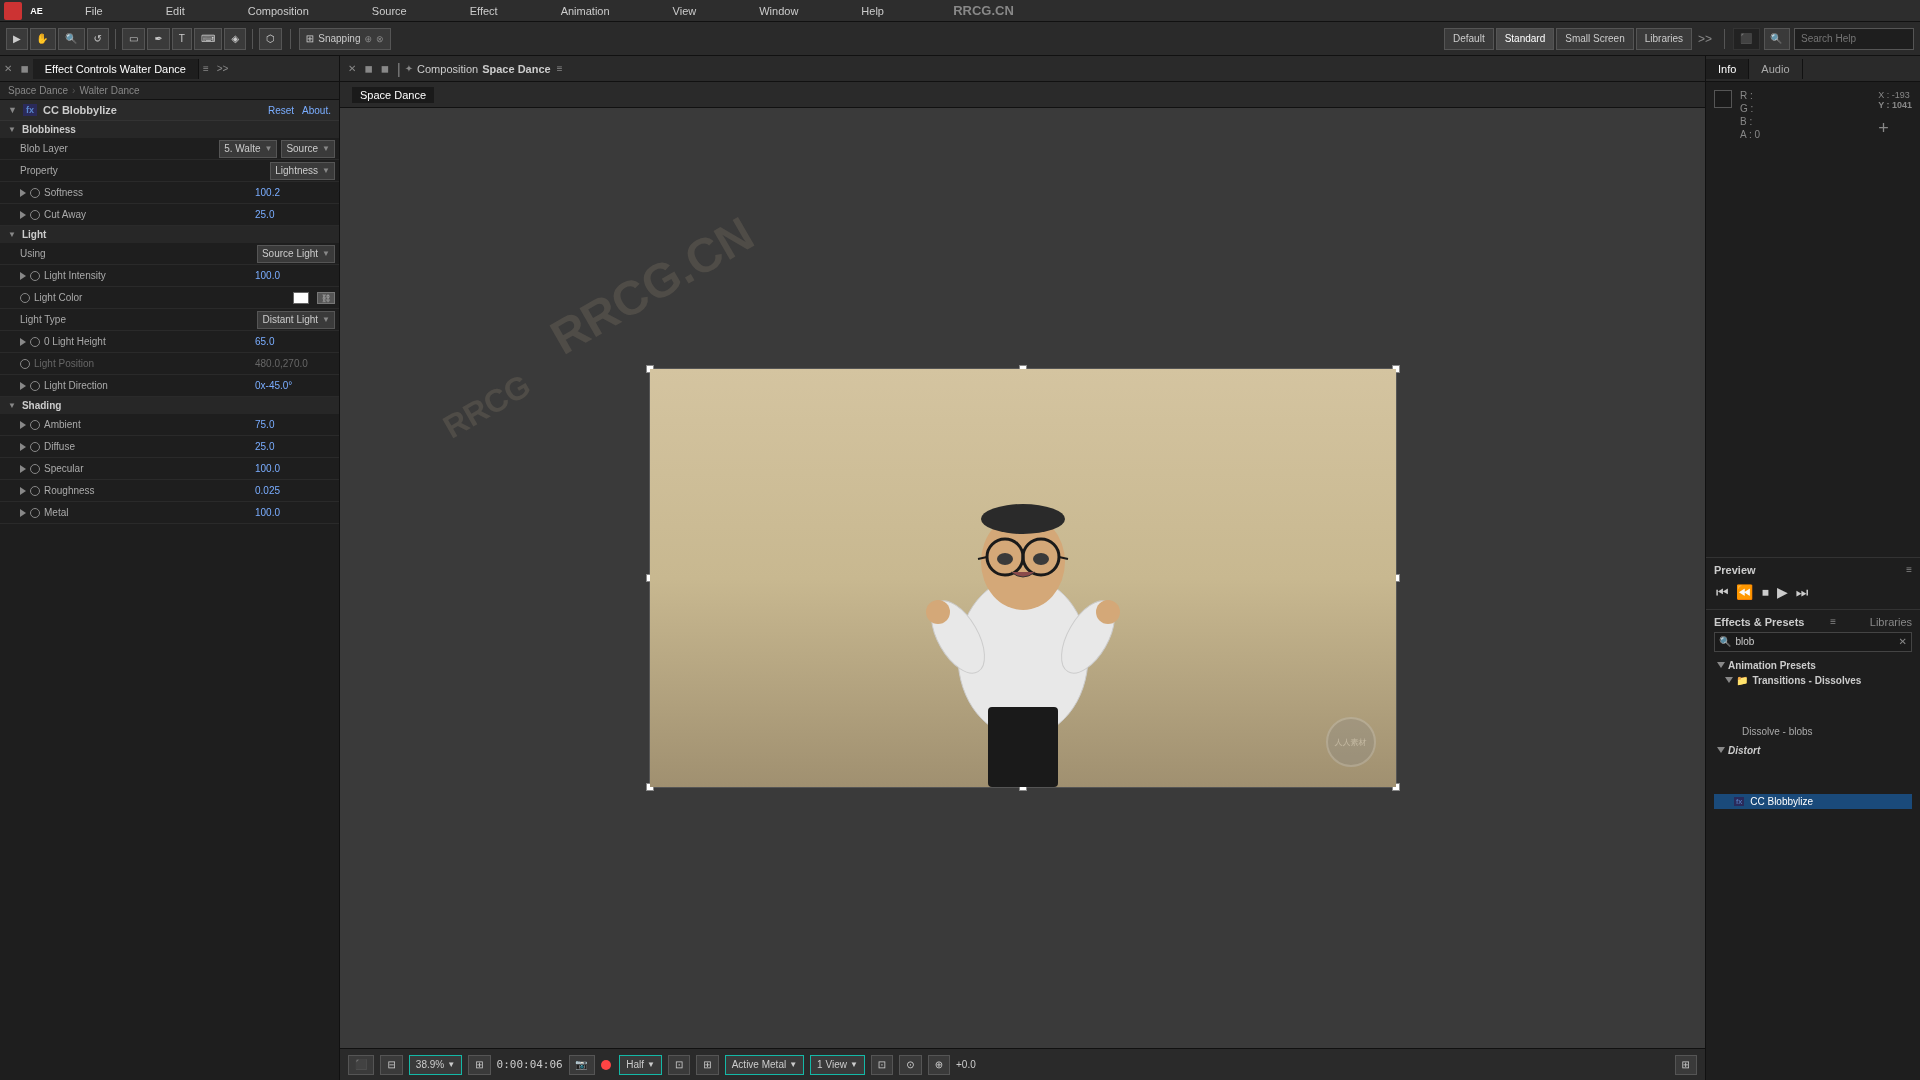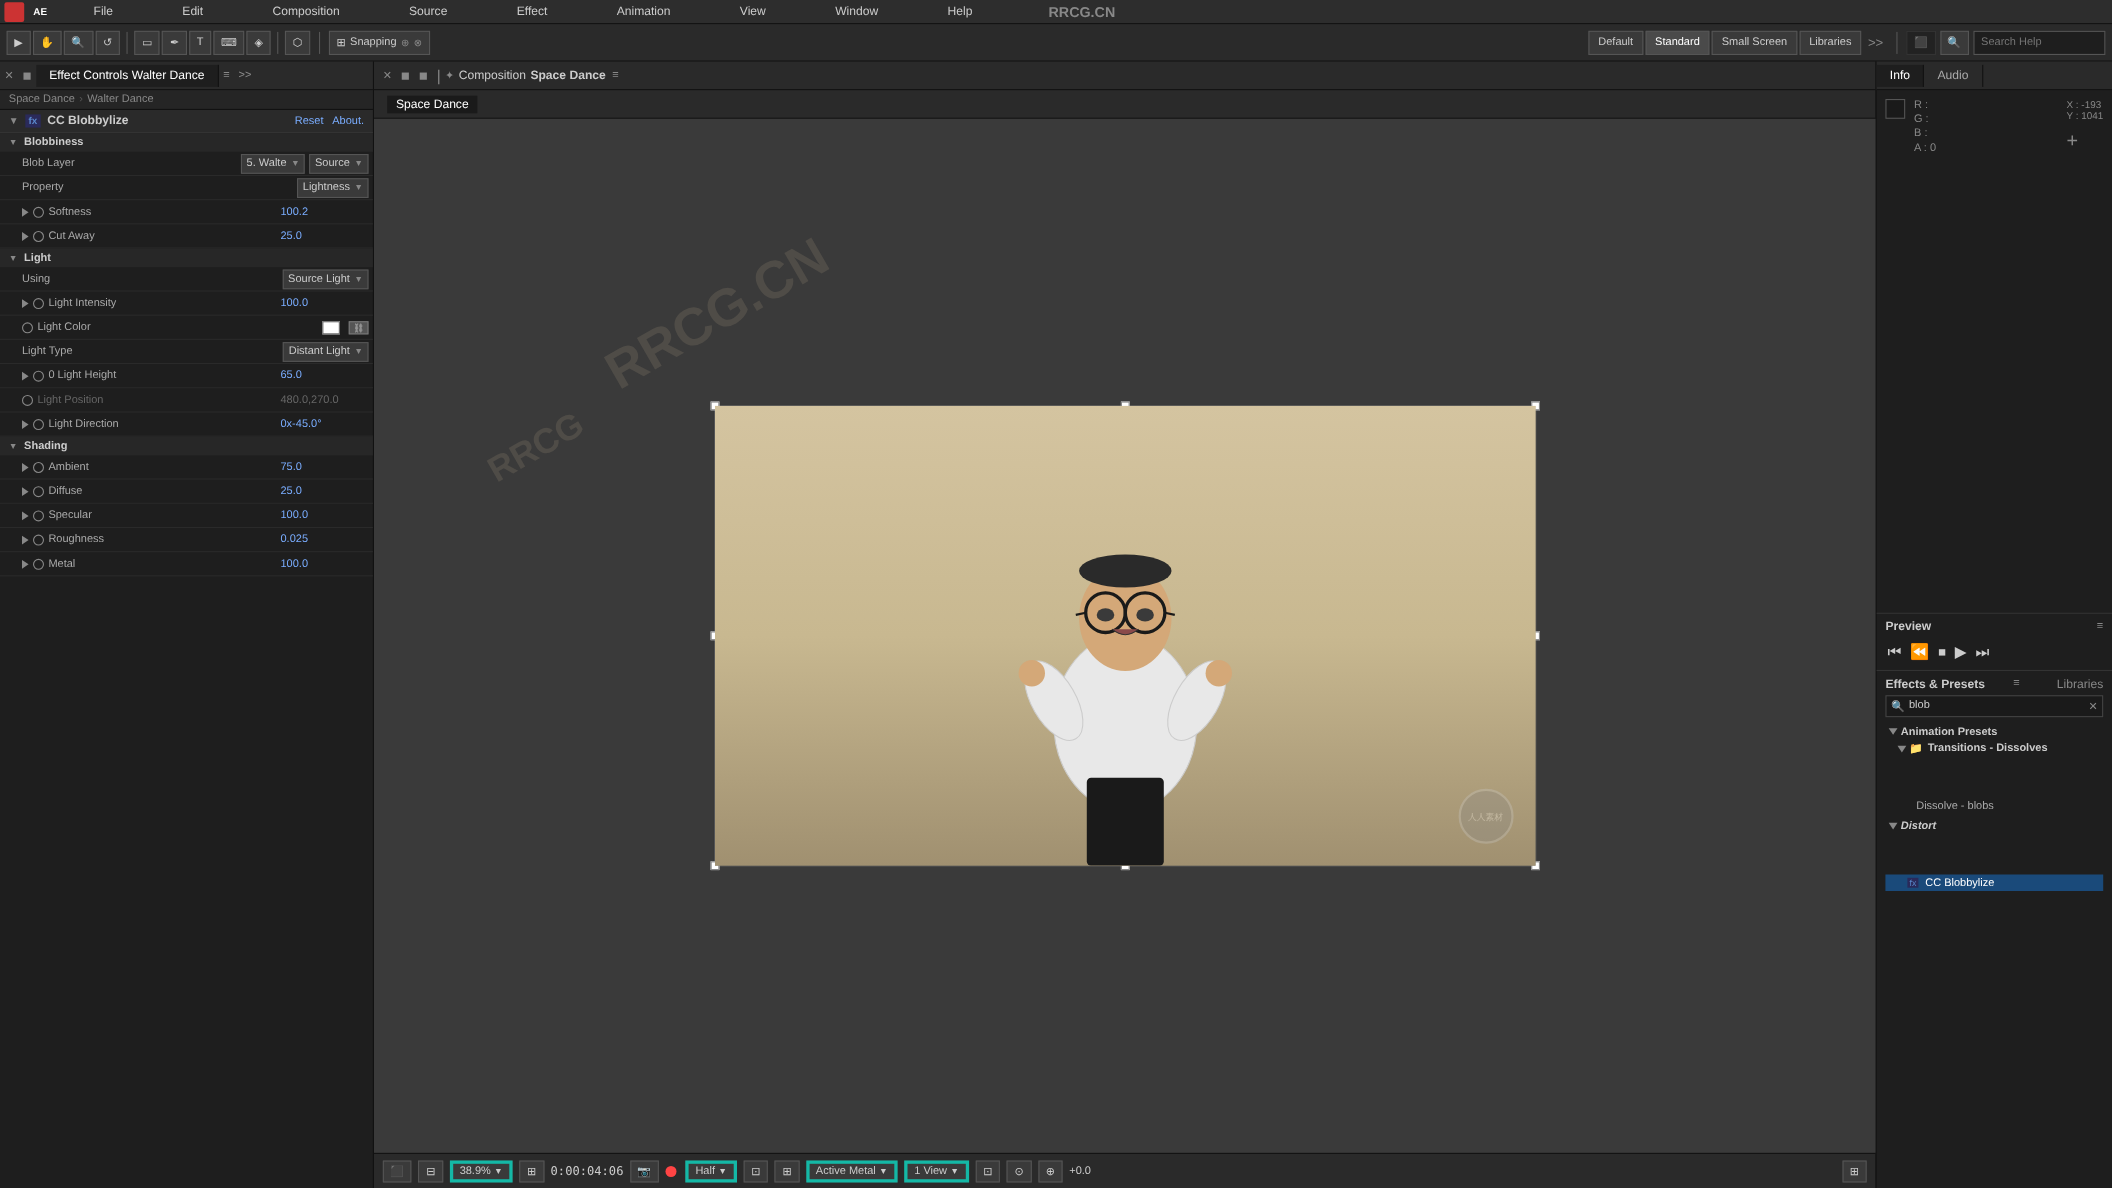--- a/index.html
+++ b/index.html
@@ -76,21 +76,21 @@
     .handle.bl { bottom: -4px; left: -4px; }
     .handle.br { bottom: -4px; right: -4px; }
     .handle.ml { top: 50%; left: -4px; transform: translateY(-50%); }
     .handle.mr { top: 50%; right: -4px; transform: translateY(-50%); }
     .handle.tm { top: -4px; left: 50%; transform: translateX(-50%); }
     .handle.bm { bottom: -4px; left: 50%; transform: translateX(-50%); }
     
     
     .viewer-controls { background: #2a2a2a; height: 32px; display: flex; align-items: center; padding: 0 8px; gap: 6px; border-top: 1px solid #111; }
     .viewer-ctrl-btn { background: #3a3a3a; border: 1px solid #555; color: #ccc; padding: 1px 6px; font-size: 10px; cursor: pointer; height: 20px; display: flex; align-items: center; gap: 3px; }
-    .viewer-ctrl-dropdown { background: #3a3a3a; border: 3px solid #14b8a6; color: #ccc; padding: 1px 6px; font-size: 10px; cursor: pointer; height: 20px; display: flex; align-items: center; gap: 3px; }
+    .viewer-ctrl-dropdown { background: #3a3a3a; border: 1px solid #14b8a6; color: #ccc; padding: 1px 6px; font-size: 10px; cursor: pointer; height: 20px; display: flex; align-items: center; gap: 3px; }
     .timecode { color: #ccc; font-size: 11px; font-family: monospace; }
     
     
     .right-panel { width: 215px; background: #1e1e1e; border-left: 1px solid #111; display: flex; flex-direction: column; flex-shrink: 0; }
     .right-panel-tabs { background: #2a2a2a; height: 26px; display: flex; align-items: center; border-bottom: 1px solid #111; }
     .right-tab { padding: 4px 12px; font-size: 11px; cursor: pointer; color: #aaa; border-right: 1px solid #111; }
     .right-tab.active { background: #1e1e1e; color: #fff; }
     .right-panel-content { padding: 8px; flex: 1; }
     .info-row { display: flex; justify-content: space-between; align-items: center; margin-bottom: 2px; }
     .info-label { color: #888; font-size: 10px; }
@@ -533,21 +533,21 @@
             <span class="info-label">B :</span>
           </div>
           <div class="info-row">
             <span class="info-label">A : 0</span>
           </div>
         </div>
         <div style="margin-left:auto;">
           <div style="display:flex;gap:4px;align-items:center;">
             <span style="color:#888;font-size:9px;">X : -193</span>
           </div>
-          <div style="display:flex;gap:4px;align-items:flex-end;">
+          <div style="display:flex;gap:4px;align-items:flex-end;font-weight:bold;">
             <span style="color:#888;font-size:9px;">Y : 1041</span>
           </div>
           <div style="margin-top:8px;">
             <span style="color:#888;font-size:18px;cursor:pointer;">+</span>
           </div>
         </div>
       </div>
     </div>
 
     <div class="preview-section">

